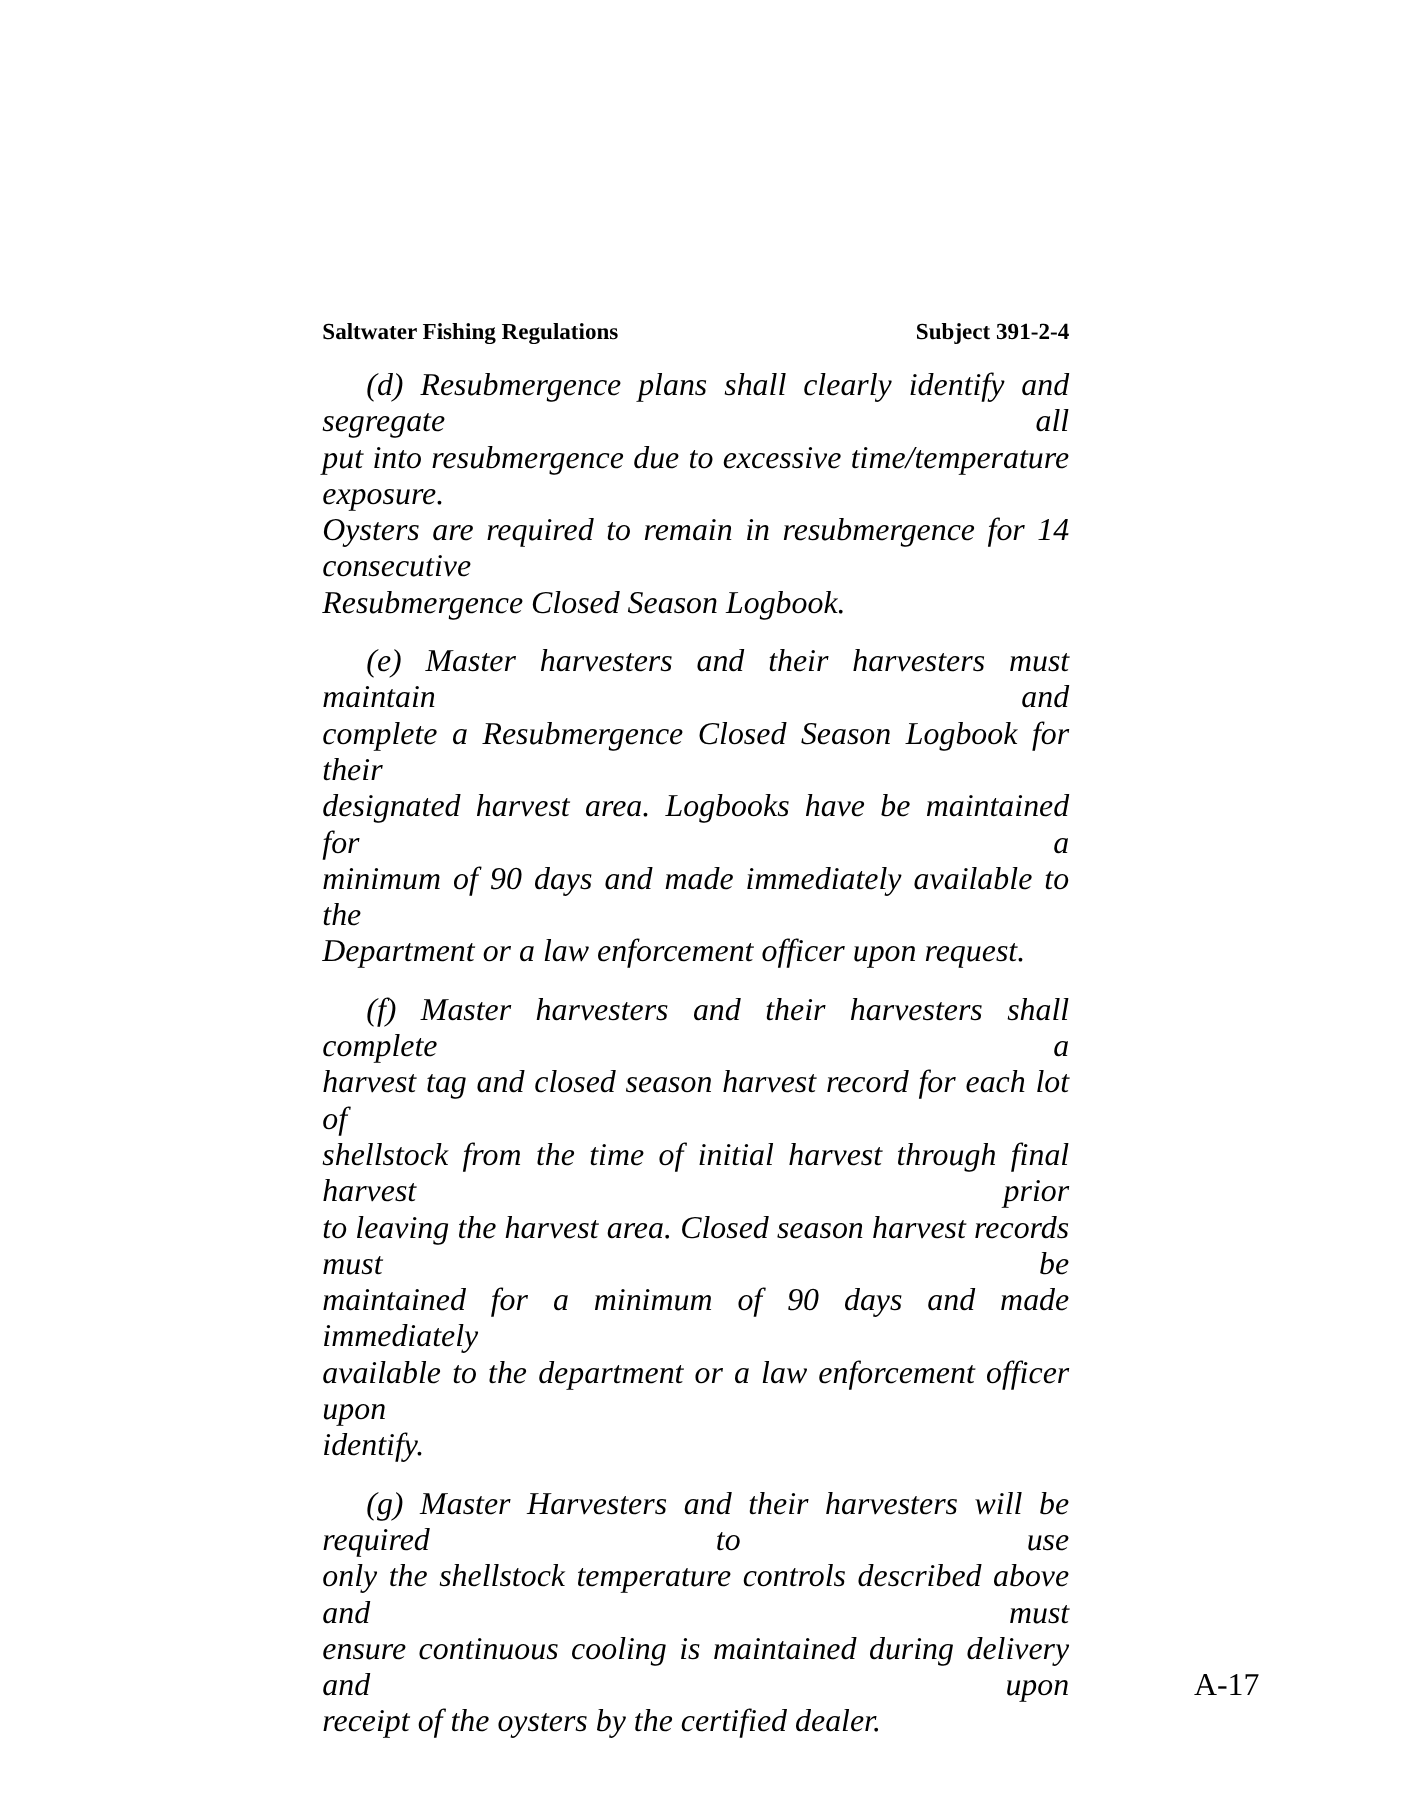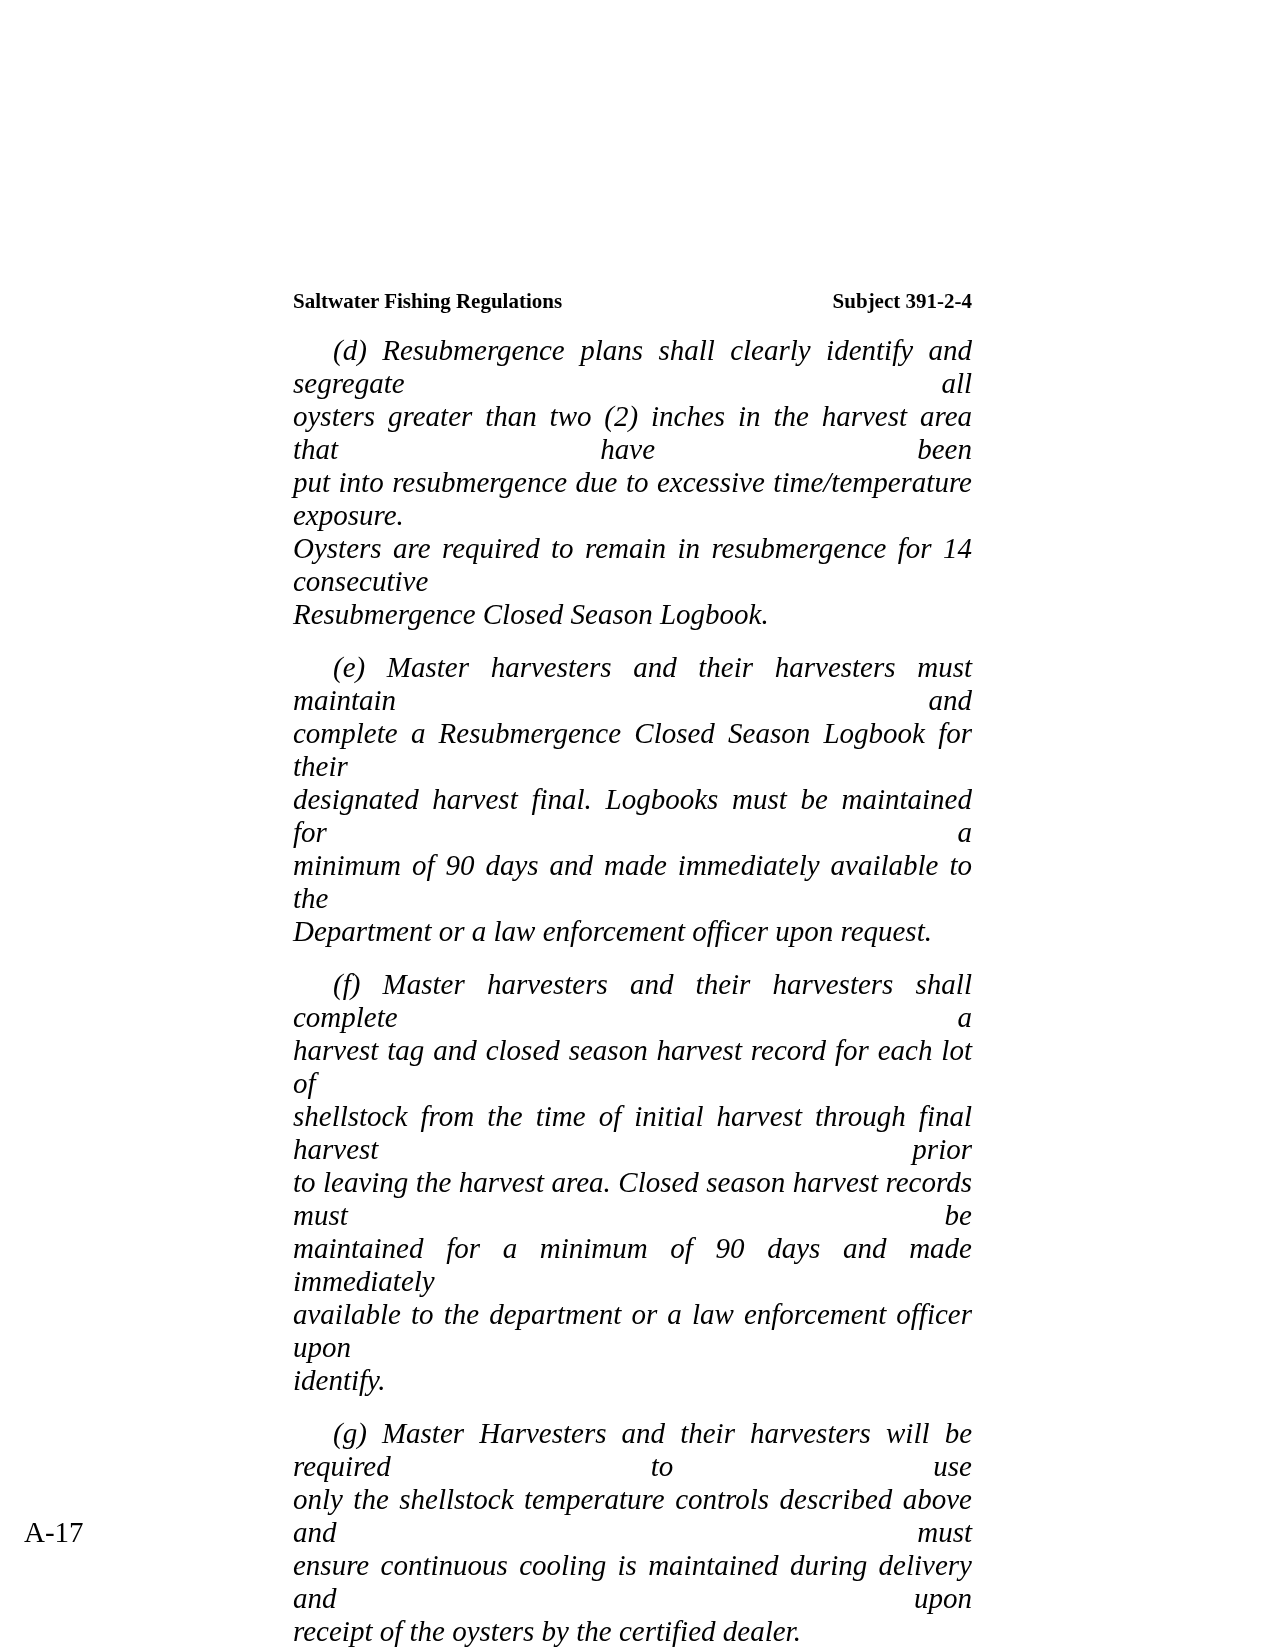--- a/index.html
+++ b/index.html
@@ -44,50 +44,48 @@
     text-indent: 40px;
   }
   .line.last {
     text-align-last: left;
   }
   .footer {
     position: absolute;
     left: 0;
     top: 1516px;
     width: 1145px;
-    text-align: left;
+    text-align: right;
     font-size: 29px;
     line-height: 33px;
-    padding-left: 24px;
   }
 </style>
 </head>
 <body>
 
 <div class="page">
 
   <div class="content">
 
     <div class="doc-header">
       <span>Saltwater Fishing Regulations</span>
       <span>Subject 391-2-4</span>
     </div>
 
     <div class="para">
       <div class="line first">(d) Resubmergence plans shall clearly identify and segregate all</div>
-      <div class="line">oysters greater than two (2) inches in the harvest area that have been</div>
       <div class="line">put into resubmergence due to excessive time/temperature exposure.</div>
       <div class="line">Oysters are required to remain in resubmergence for 14 consecutive</div>
       <div class="line last">Resubmergence Closed Season Logbook.</div>
     </div>
 
     <div class="para">
       <div class="line first">(e) Master harvesters and their harvesters must maintain and</div>
       <div class="line">complete a Resubmergence Closed Season Logbook for their</div>
-      <div class="line">designated harvest final. Logbooks must be maintained for a</div>
+      <div class="line">designated harvest area. Logbooks have be maintained for a</div>
       <div class="line">minimum of 90 days and made immediately available to the</div>
       <div class="line last">Department or a law enforcement officer upon request.</div>
     </div>
 
     <div class="para">
       <div class="line first">(f) Master harvesters and their harvesters shall complete a</div>
       <div class="line">harvest tag and closed season harvest record for each lot of</div>
       <div class="line">shellstock from the time of initial harvest through final harvest prior</div>
       <div class="line">to leaving the harvest area. Closed season harvest records must be</div>
       <div class="line">maintained for a minimum of 90 days and made immediately</div>

